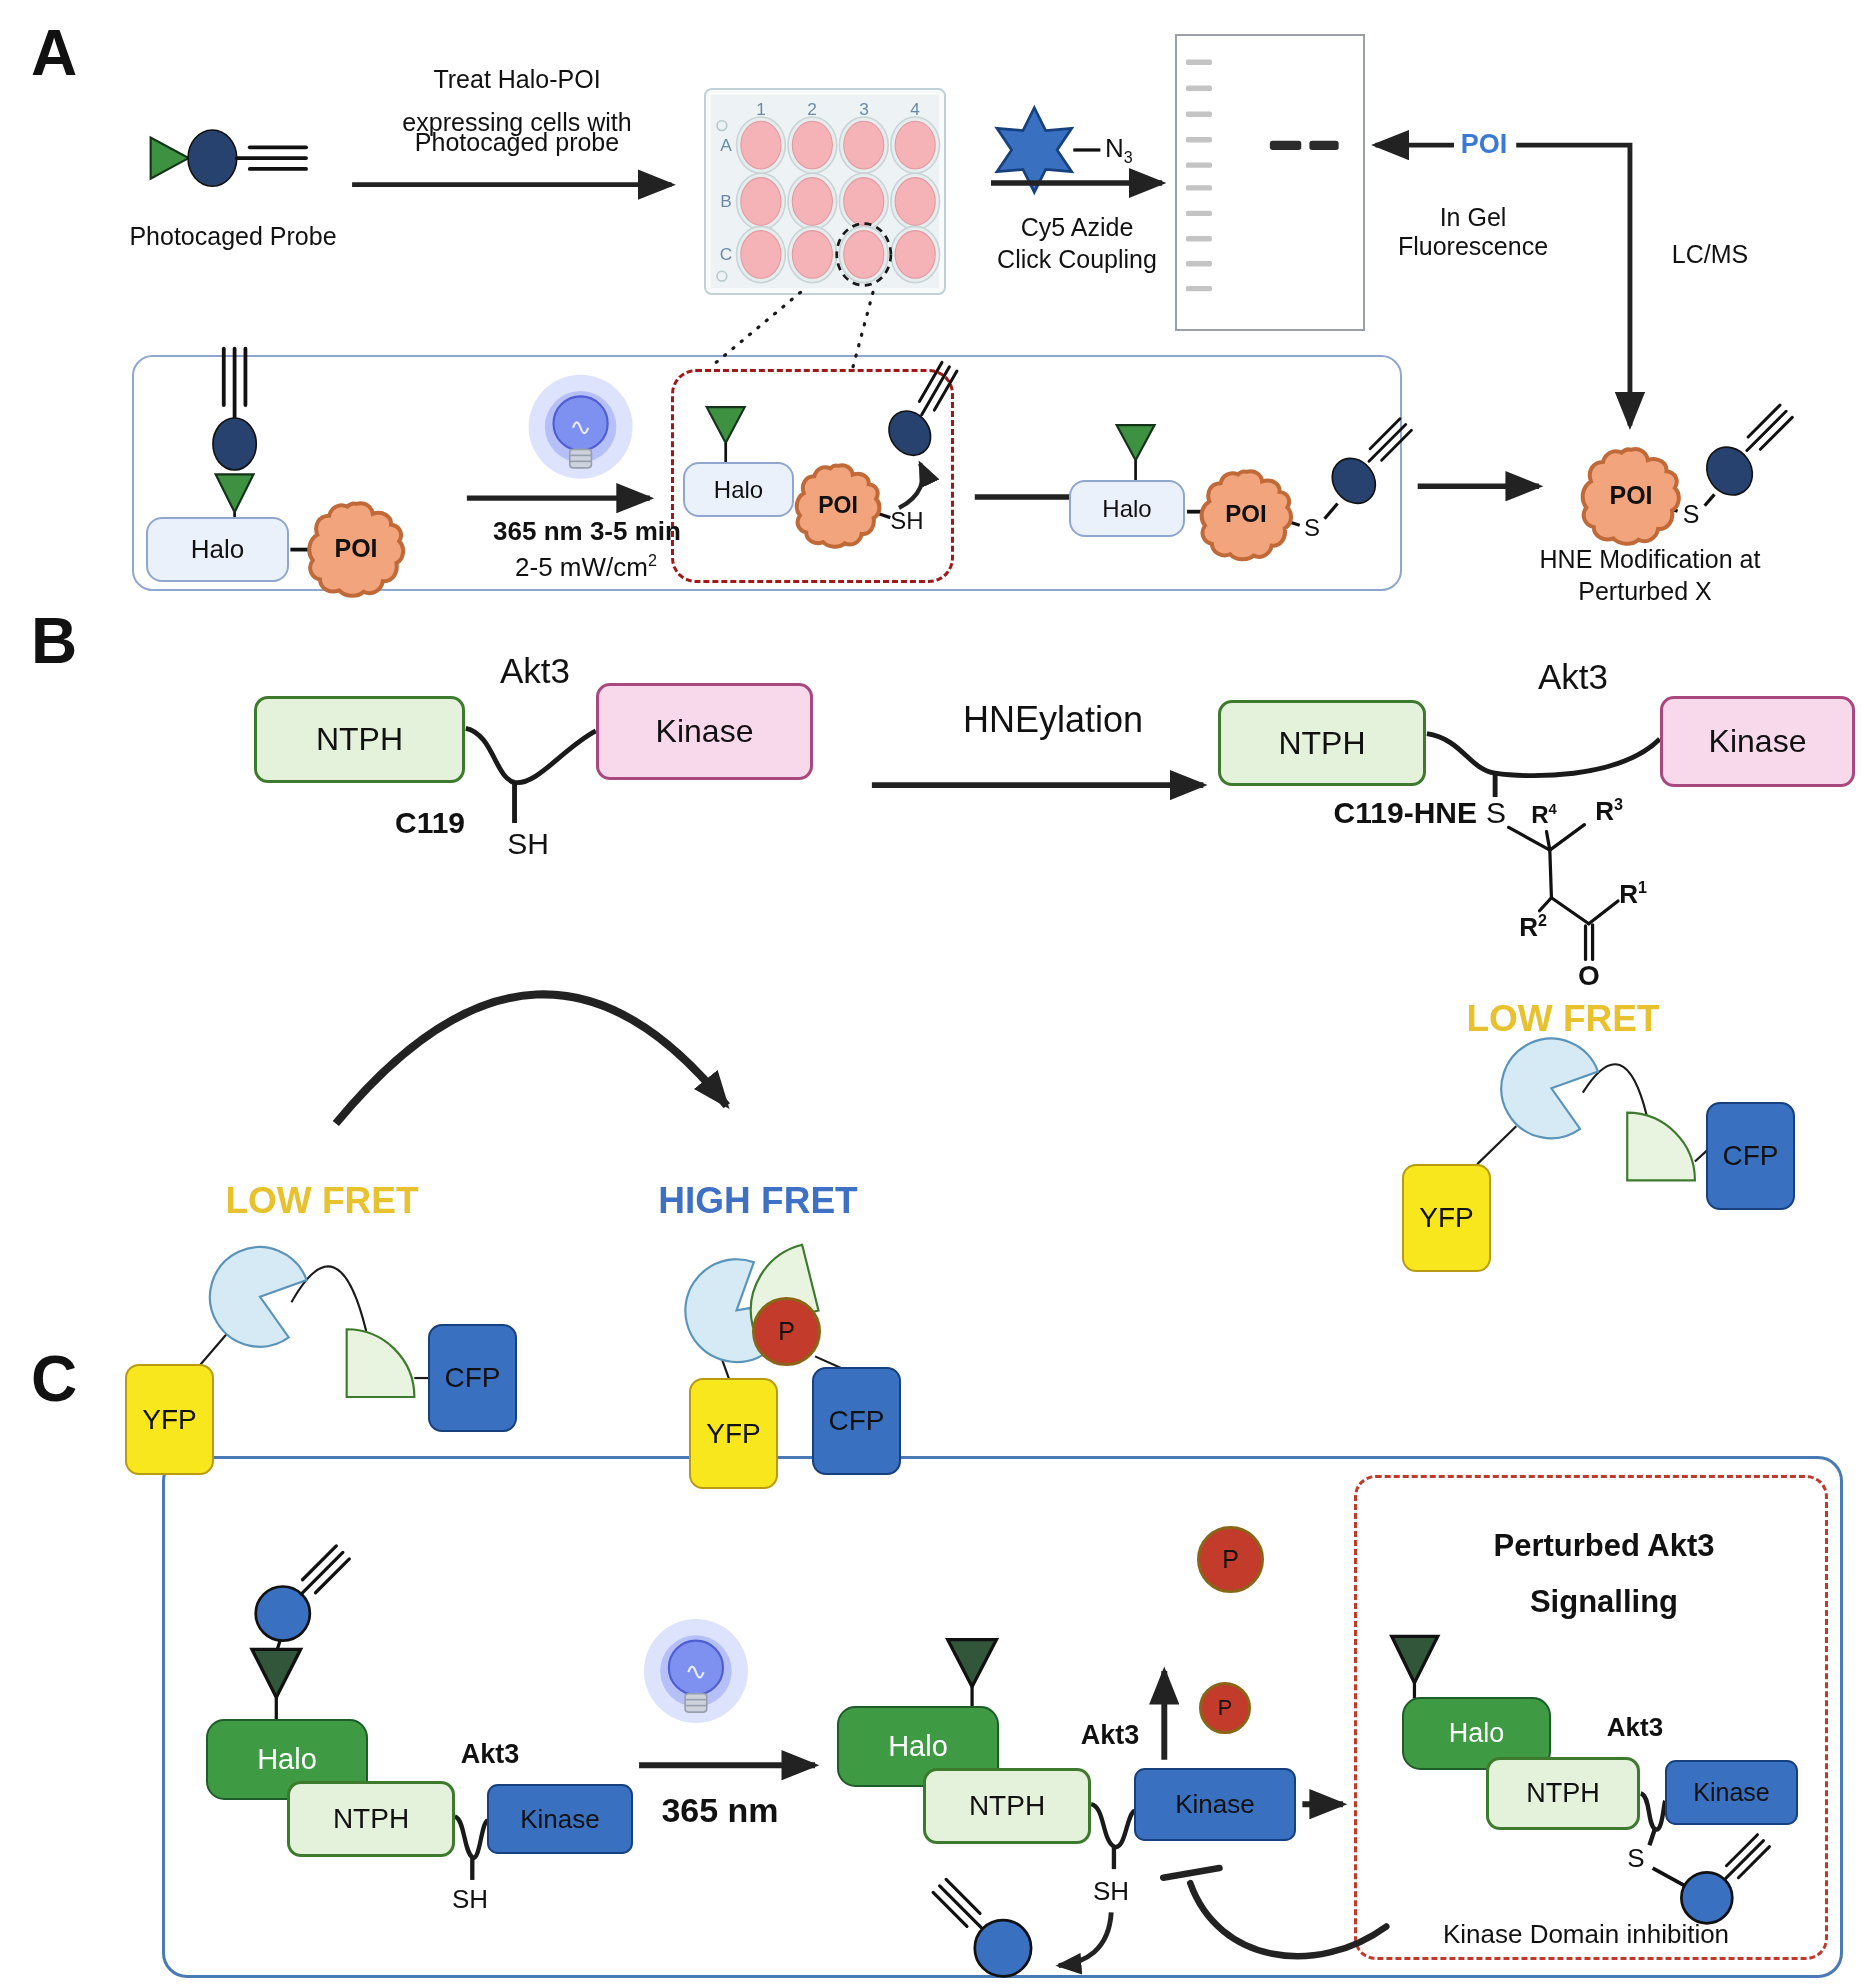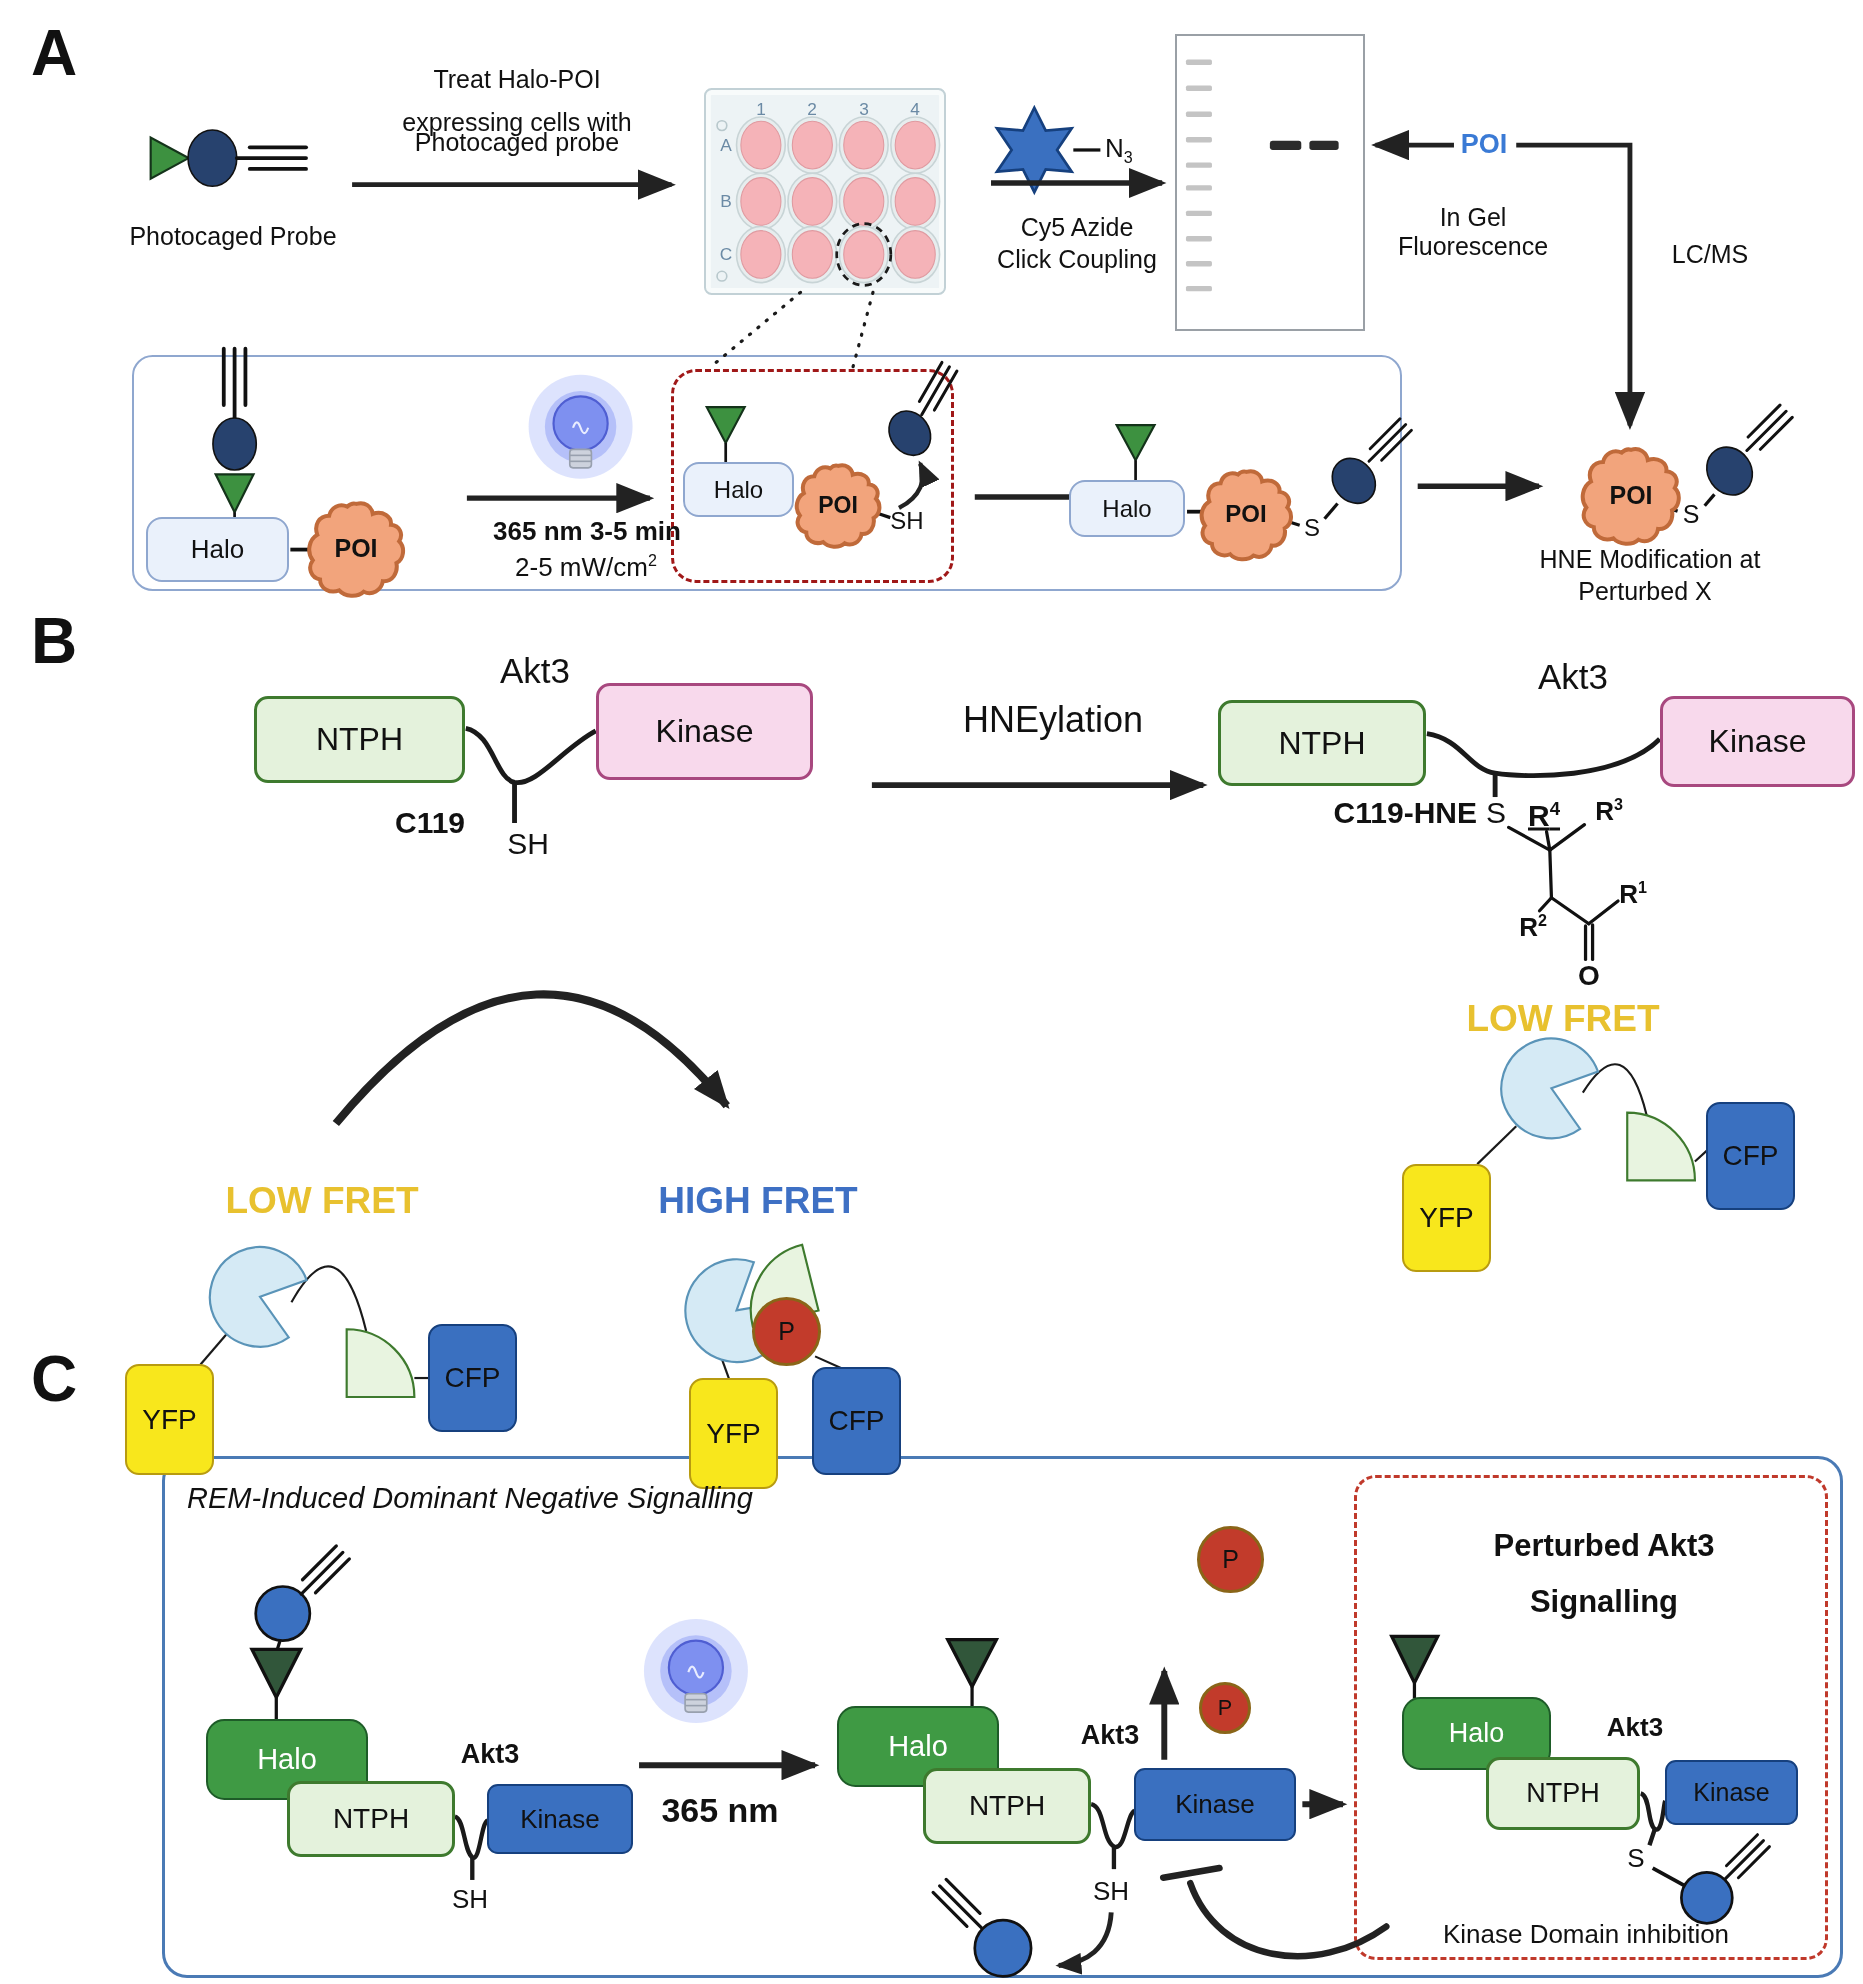--- a/index.html
+++ b/index.html
@@ -401,30 +401,29 @@
   <div class="lbl" style="left:1650px;top:559px;font-size:25px;">HNE Modification at</div>
   <div class="lbl" style="left:1645px;top:591px;font-size:25px;">Perturbed X</div>
 
   <div class="lbl" style="left:535px;top:671px;font-size:35px;">Akt3</div>
   <div class="lbl b" style="left:430px;top:823px;font-size:30px;">C119</div>
   <div class="lbl" style="left:528px;top:844px;font-size:30px;">SH</div>
   <div class="lbl" style="left:1053px;top:720px;font-size:36px;">HNEylation</div>
   <div class="lbl" style="left:1573px;top:677px;font-size:35px;">Akt3</div>
   <div class="lbl ra b" style="left:1477px;top:813px;font-size:30px;">C119-HNE</div>
   <div class="lbl" style="left:1496px;top:813px;font-size:30px;">S</div>
-  <div class="lbl b" style="left:1544px;top:815px;font-size:30px;text-decoration:underline;"><span>R</span><sup class="sp">4</sup></div>
+  <div class="lbl b" style="left:1544px;top:815px;font-size:24px;"><span>R</span><sup class="sp">4</sup></div>
   <div class="lbl b" style="left:1609px;top:811px;font-size:26px;"><span>R</span><sup class="sp">3</sup></div>
   <div class="lbl b" style="left:1533px;top:927px;font-size:26px;"><span>R</span><sup class="sp">2</sup></div>
   <div class="lbl b" style="left:1633px;top:894px;font-size:26px;"><span>R</span><sup class="sp">1</sup></div>
   <div class="lbl b" style="left:1589px;top:976px;font-size:28px;">O</div>
   <div class="lbl b gold" style="left:322px;top:1201px;font-size:37px;">LOW FRET</div>
   <div class="lbl b hblue" style="left:758px;top:1201px;font-size:37px;">HIGH FRET</div>
   <div class="lbl b gold" style="left:1563px;top:1019px;font-size:37px;">LOW FRET</div>
 
-  <div class="lbl la it" style="left:187px;top:1498px;font-size:29px;">REM-Induced Dominant Negative Signalling</div>
   <div class="lbl b" style="left:490px;top:1754px;font-size:27px;">Akt3</div>
   <div class="lbl" style="left:470px;top:1899px;font-size:26px;">SH</div>
   <div class="lbl b" style="left:720px;top:1810px;font-size:34px;">365 nm</div>
   <div class="lbl b" style="left:1110px;top:1735px;font-size:27px;">Akt3</div>
   <div class="lbl" style="left:1111px;top:1891px;font-size:26px;">SH</div>
   <div class="lbl b" style="left:1604px;top:1546px;font-size:31px;">Perturbed Akt3</div>
   <div class="lbl b" style="left:1604px;top:1602px;font-size:31px;">Signalling</div>
   <div class="lbl b" style="left:1635px;top:1727px;font-size:26px;">Akt3</div>
   <div class="lbl" style="left:1636px;top:1858px;font-size:26px;">S</div>
   <div class="lbl" style="left:1586px;top:1934px;font-size:26px;">Kinase Domain inhibition</div>

